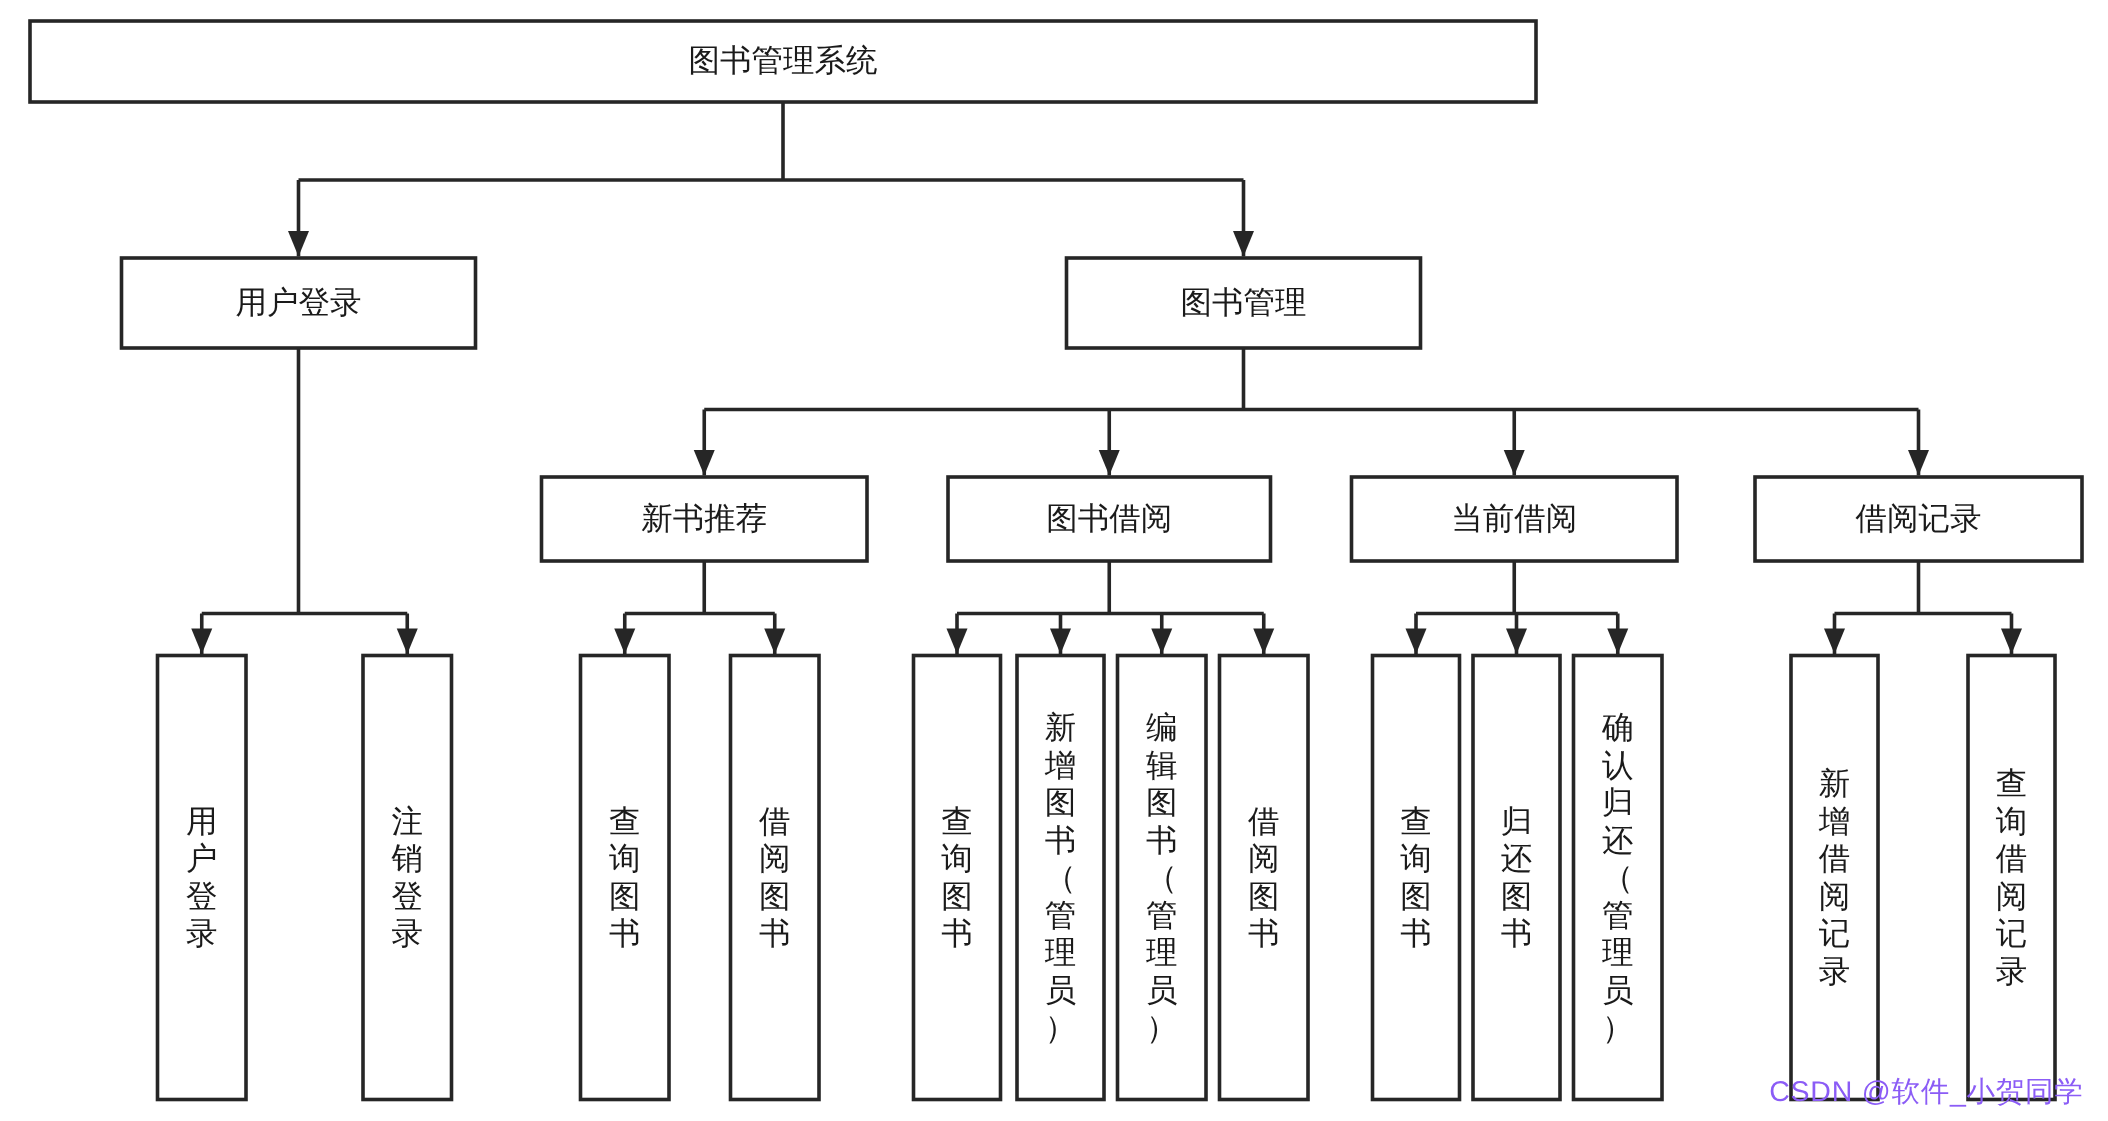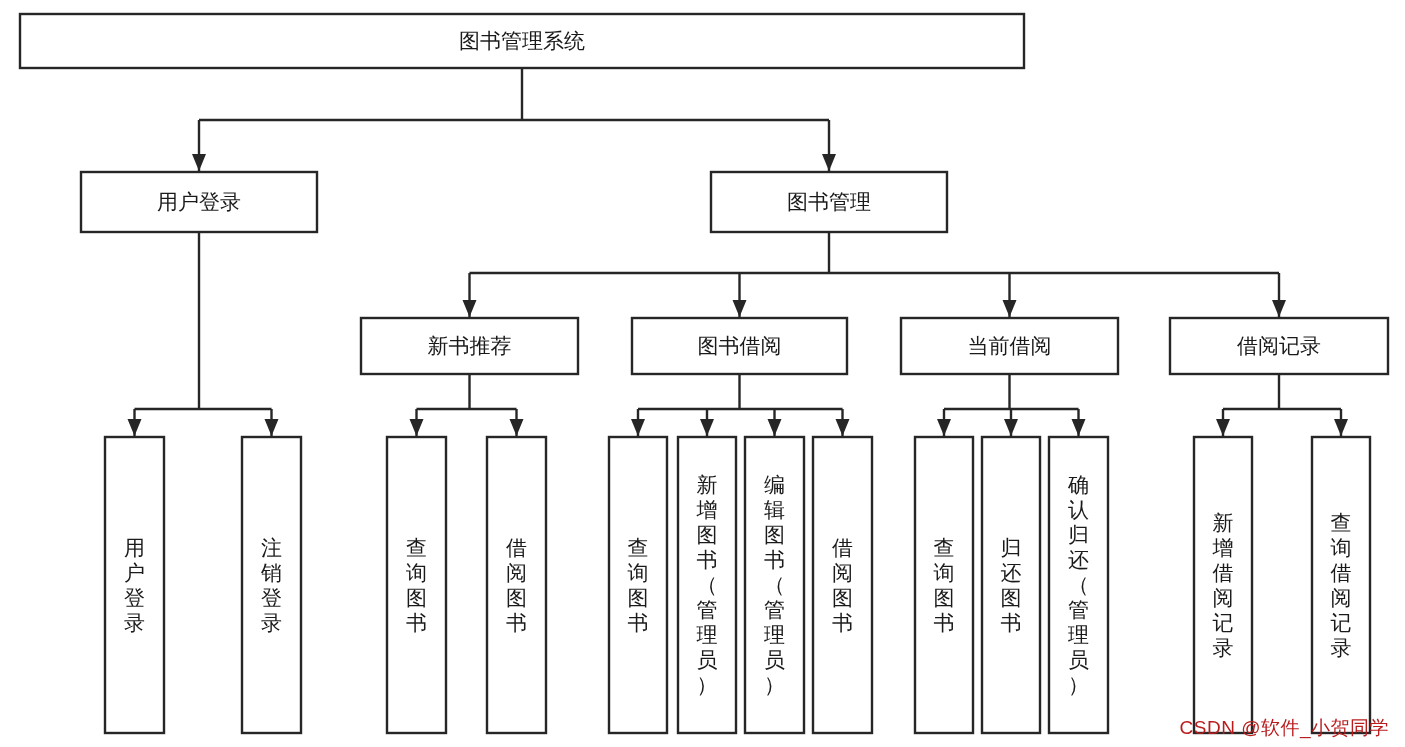--- a/index.html
+++ b/index.html
@@ -53,21 +53,21 @@
     fill: #1a1a1a;
     font-size: 21px;
     text-anchor: middle;
   }
   .watermark {
     position: absolute;
     right: 10px;
     bottom: 6px;
     font-family: "Liberation Sans", "DejaVu Sans", sans-serif;
     font-size: 19px;
-    color: #b91c1c;
+    color: #8b5cf6;
     letter-spacing: 0.5px;
     white-space: nowrap;
     user-select: none;
   }
 </style>
 </head>
 <body>
 
 <div id="diagram-root">
   <svg id="flow" viewBox="0 0 1405 747">

